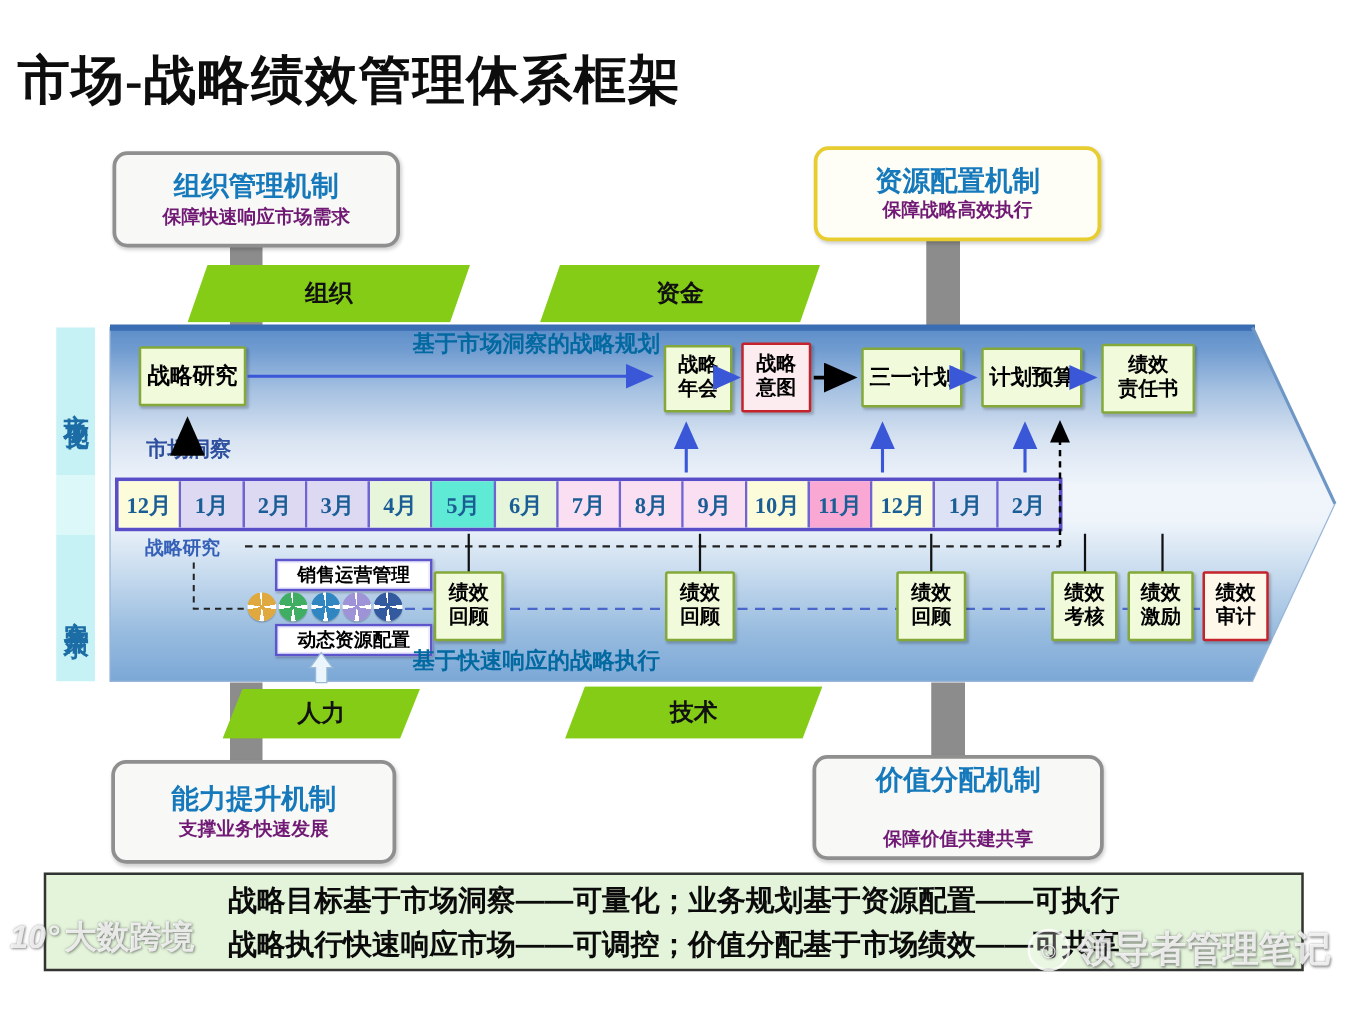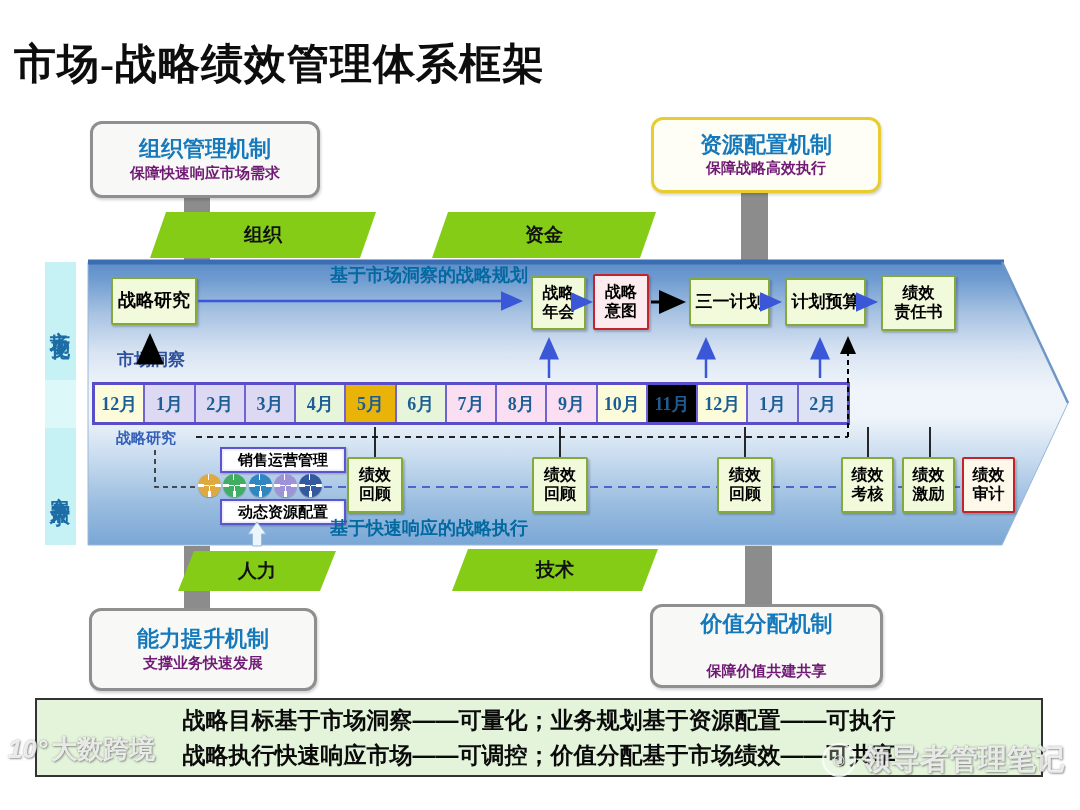--- a/index.html
+++ b/index.html
@@ -162,27 +162,27 @@
   <div class="abs flowbox" style="left:785px;top:278px;width:81px;height:48px;font-size:17px;">计划预算</div>
   <div class="abs flowbox" style="left:881px;top:275px;width:75px;height:56px;font-size:16px;">绩效
 责任书</div>
 
   <div class="abs" id="month-row">
       <div class="mcell" style="background: rgb(252, 252, 218);">12月</div>
       <div class="mcell" style="background: rgb(222, 217, 242);">1月</div>
       <div class="mcell" style="background: rgb(222, 217, 242);">2月</div>
       <div class="mcell" style="background: rgb(222, 217, 242);">3月</div>
       <div class="mcell" style="background: rgb(231, 246, 218);">4月</div>
-      <div class="mcell" style="background: #eab308;">5月</div>
+      <div class="mcell" style="background: #5eead4;">5月</div>
       <div class="mcell" style="background: rgb(231, 246, 218);">6月</div>
       <div class="mcell" style="background: rgb(250, 222, 242);">7月</div>
       <div class="mcell" style="background: rgb(250, 222, 242);">8月</div>
       <div class="mcell" style="background: rgb(250, 222, 242);">9月</div>
       <div class="mcell" style="background: rgb(252, 252, 218);">10月</div>
-      <div class="mcell" style="background: #000000;">11月</div>
+      <div class="mcell" style="background: #f9a8d4;">11月</div>
       <div class="mcell" style="background: rgb(252, 252, 218);">12月</div>
       <div class="mcell" style="background: rgb(221, 226, 244);">1月</div>
       <div class="mcell" style="background: rgb(221, 226, 244);">2月</div>
     </div>
 
   <div class="abs ops" style="left:197px;top:447px;width:126px;height:26px;">销售运营管理</div>
   <div class="abs" id="icon-row">
       <span class="globe" style="background: conic-gradient(rgb(223, 169, 63) 0deg, rgb(223, 169, 63) 80deg, rgb(255, 255, 255) 80deg, rgb(255, 255, 255) 100deg, rgb(223, 169, 63) 100deg, rgb(223, 169, 63) 170deg, rgb(255, 255, 255) 170deg, rgb(255, 255, 255) 190deg, rgb(223, 169, 63) 190deg, rgb(223, 169, 63) 260deg, rgb(255, 255, 255) 260deg, rgb(255, 255, 255) 280deg, rgb(223, 169, 63) 280deg, rgb(223, 169, 63) 350deg, rgb(255, 255, 255) 350deg, rgb(255, 255, 255) 360deg);"></span>
       <span class="globe" style="background: conic-gradient(rgb(63, 174, 98) 0deg, rgb(63, 174, 98) 80deg, rgb(255, 255, 255) 80deg, rgb(255, 255, 255) 100deg, rgb(63, 174, 98) 100deg, rgb(63, 174, 98) 170deg, rgb(255, 255, 255) 170deg, rgb(255, 255, 255) 190deg, rgb(63, 174, 98) 190deg, rgb(63, 174, 98) 260deg, rgb(255, 255, 255) 260deg, rgb(255, 255, 255) 280deg, rgb(63, 174, 98) 280deg, rgb(63, 174, 98) 350deg, rgb(255, 255, 255) 350deg, rgb(255, 255, 255) 360deg);"></span>
       <span class="globe" style="background: conic-gradient(rgb(47, 134, 192) 0deg, rgb(47, 134, 192) 80deg, rgb(255, 255, 255) 80deg, rgb(255, 255, 255) 100deg, rgb(47, 134, 192) 100deg, rgb(47, 134, 192) 170deg, rgb(255, 255, 255) 170deg, rgb(255, 255, 255) 190deg, rgb(47, 134, 192) 190deg, rgb(47, 134, 192) 260deg, rgb(255, 255, 255) 260deg, rgb(255, 255, 255) 280deg, rgb(47, 134, 192) 280deg, rgb(47, 134, 192) 350deg, rgb(255, 255, 255) 350deg, rgb(255, 255, 255) 360deg);"></span>

